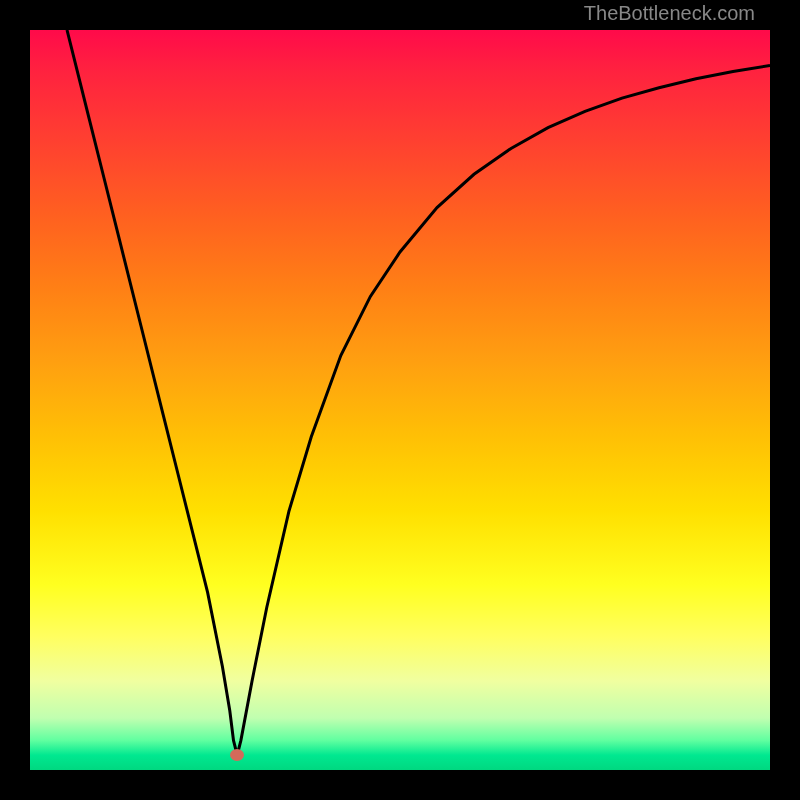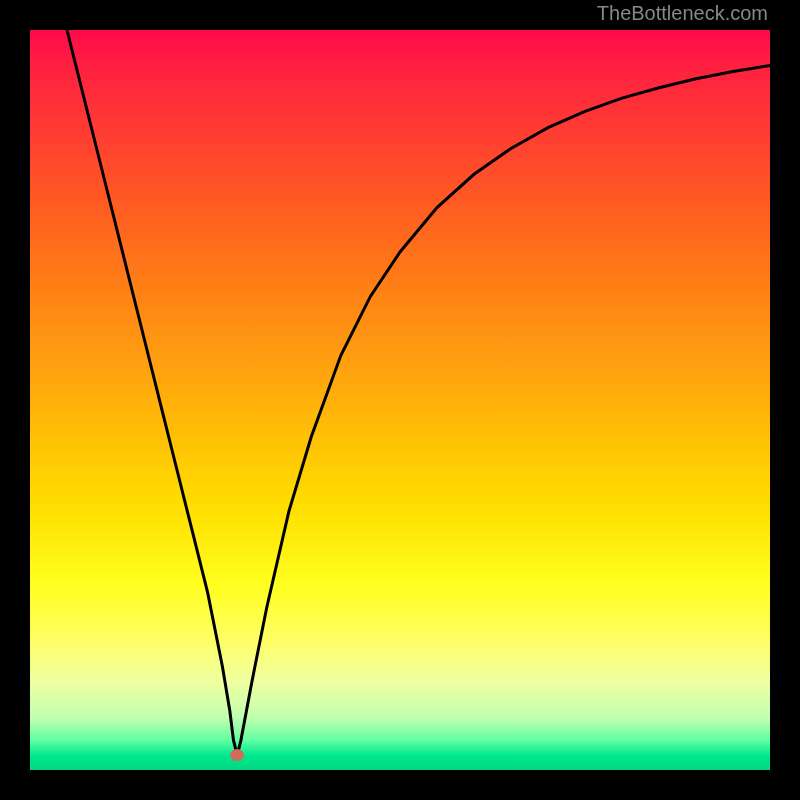--- a/index.html
+++ b/index.html
@@ -30,21 +30,21 @@
       #f0ffa0 88%,
       #c0ffb0 93%,
       #60ffa0 96%,
       #00e890 98%,
       #00d880 100%
     );
   }
   .watermark {
     position: absolute;
     top: 2px;
-    right: 32px;
+    right: 45px;
     color: #888;
     font-family: Arial, sans-serif;
     font-size: 20px;
     z-index: 10;
   }
   .curve-svg {
     position: absolute;
     left: 0;
     top: 0;
     width: 740px;

